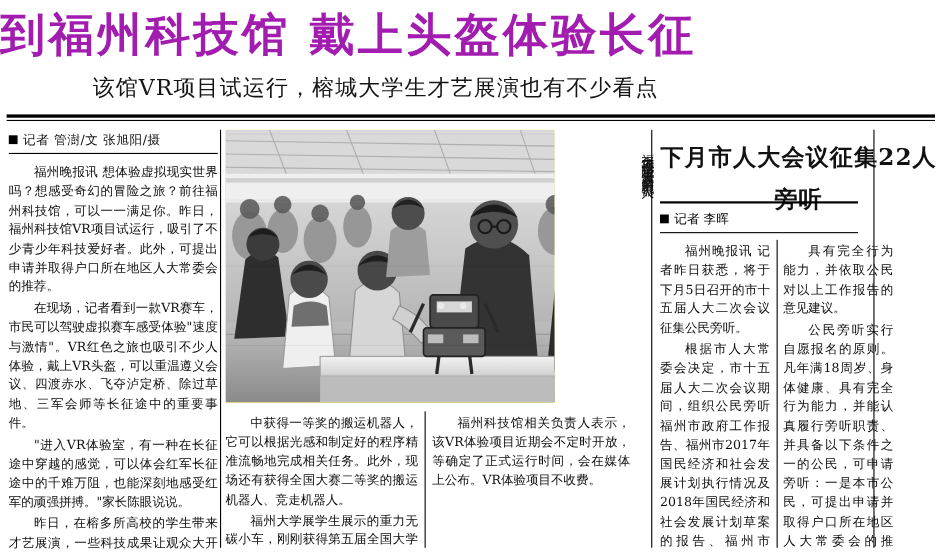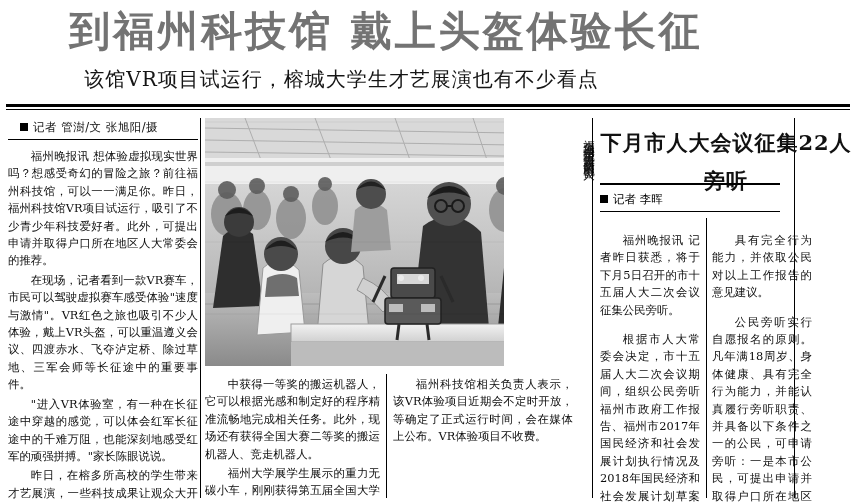--- a/index.html
+++ b/index.html
@@ -16,27 +16,27 @@
     overflow: hidden;
     color: #000000;
   }
 
   
   .headline {
     position: absolute;
     left: 0;
     top: 8px;
     width: 772px;
-    text-align: center;
+    text-align: left;
     font-family: "DejaVu Serif", "Liberation Serif", serif;
     font-weight: bold;
     font-size: 41px;
     letter-spacing: 3px;
     line-height: 1.15;
-    color: #737373;
+    color: #a21caf;
     white-space: nowrap;
   }
   .subheadline {
     position: absolute;
     left: 0;
     top: 66px;
     width: 683px;
     text-align: center;
     font-family: "DejaVu Serif", "Liberation Serif", serif;
     font-weight: normal;
@@ -58,21 +58,21 @@
     left: 6px;
     top: 109px;
     width: 844px;
     height: 1px;
     background: #000000;
   }
 
   
   .byline {
     position: absolute;
-    left: 20px;
+    left: 8px;
     top: 120px;
     font-size: 11.5px;
     font-family: "DejaVu Sans", sans-serif;
     color: #111;
     letter-spacing: 0.5px;
   }
   .byline .sq {
     display: inline-block;
     width: 8px;
     height: 8px;
@@ -222,21 +222,21 @@
     position: absolute;
     left: 712px;
     top: 220px;
     width: 100px;
     font-family: "DejaVu Serif", "Liberation Serif", serif;
     font-size: 11.4px;
     line-height: 17.4px;
     text-align: justify;
     color: #0d0d0d;
   }
-  .col-r1 p, .col-r2 p, .col-r3 p { margin: 12px 0 2px 0; text-indent: 2em; }
+  .col-r1 p, .col-r2 p, .col-r3 p { margin: 0 0 2px 0; text-indent: 2em; }
 </style>
 </head>
 <body>
 
 <div class="page">
 
   <div class="headline">到福州科技馆  戴上头盔体验长征</div>
   <div class="subheadline">该馆VR项目试运行，榕城大学生才艺展演也有不少看点</div>
   <div class="rule-top"></div>
   <div class="rule-top-thin"></div>

